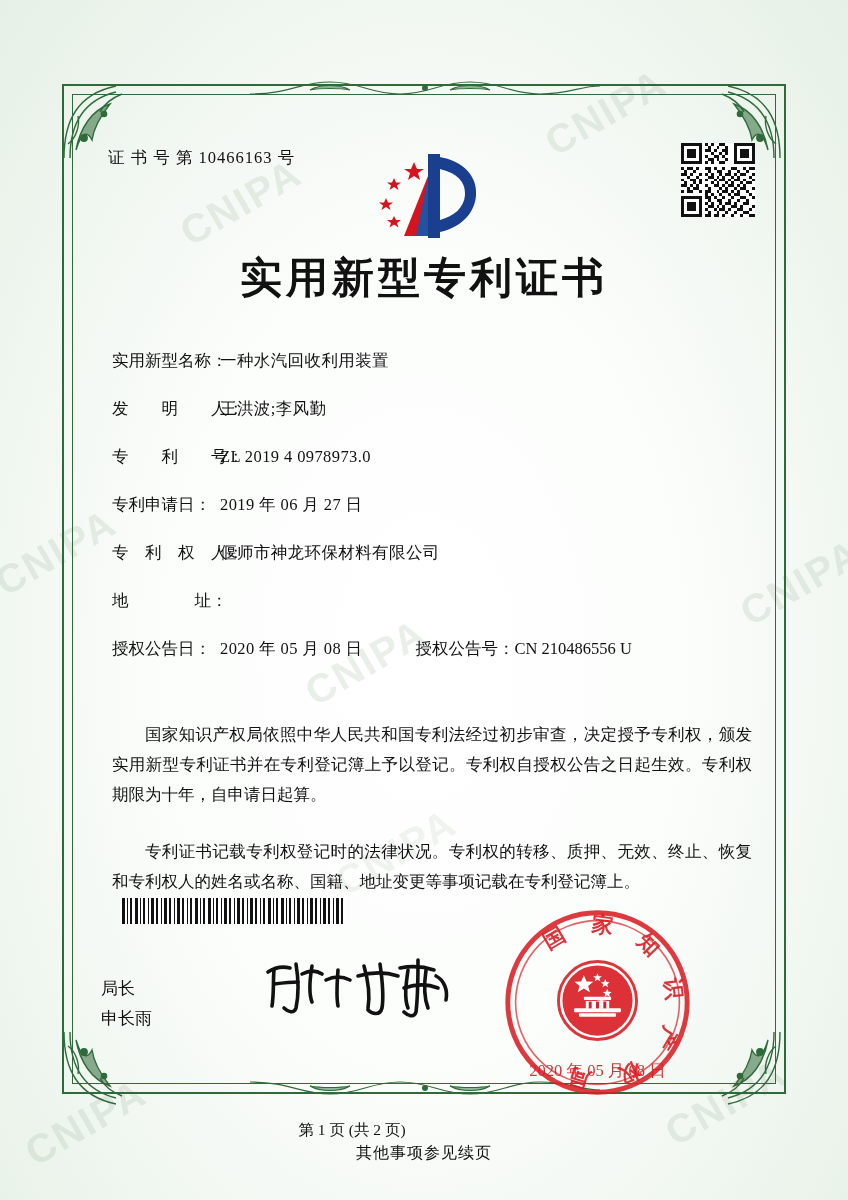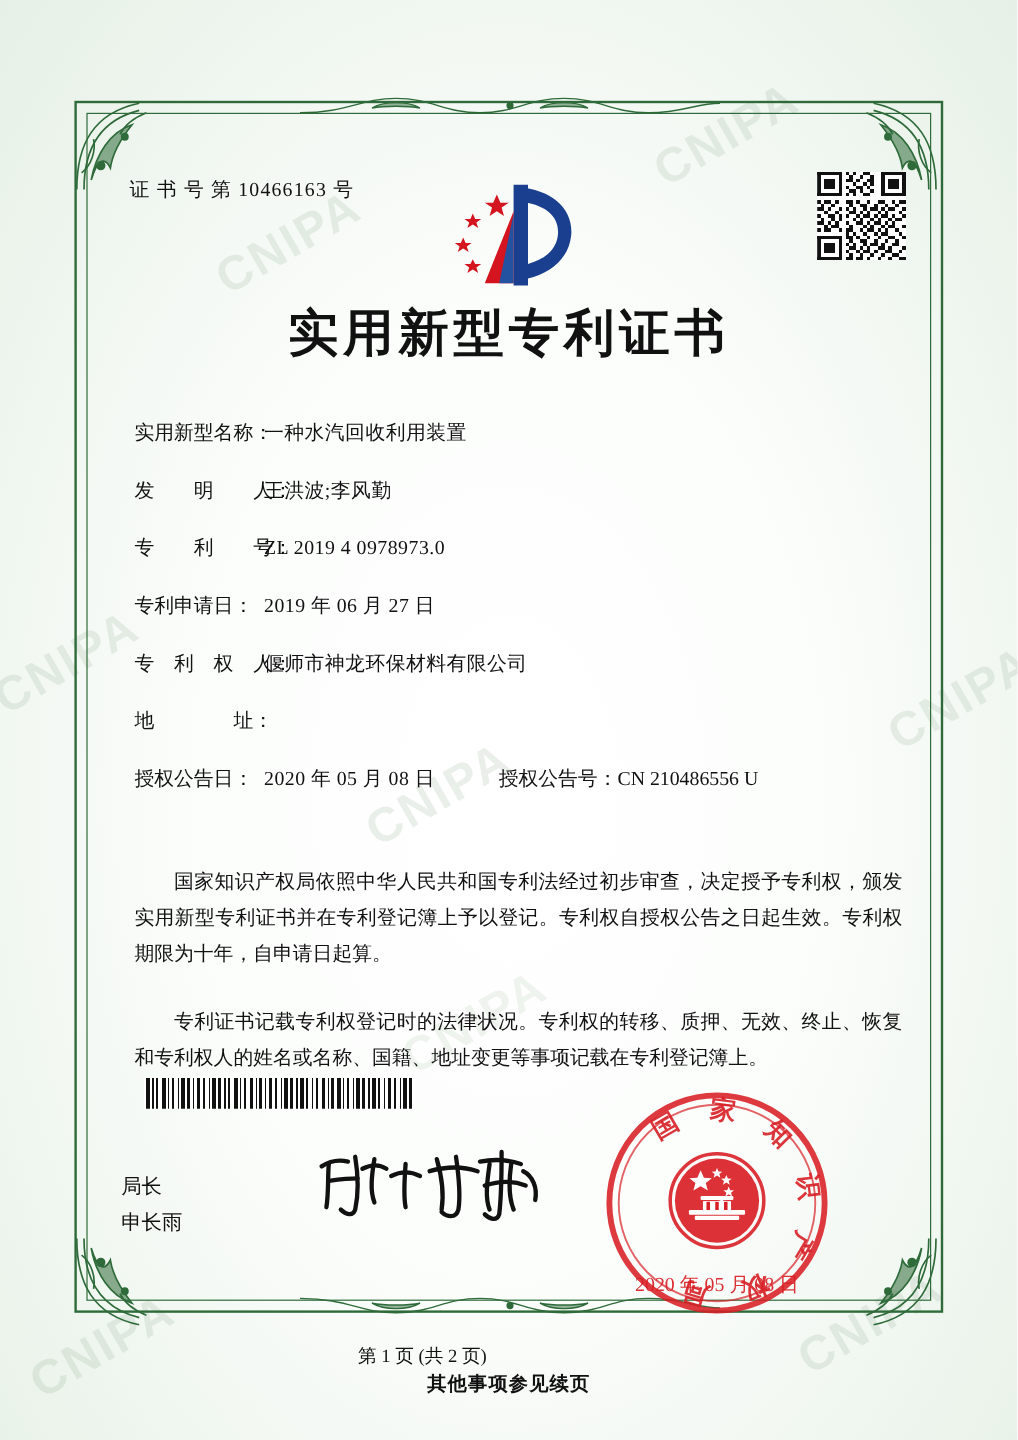--- a/index.html
+++ b/index.html
@@ -122,21 +122,21 @@
     position:absolute;left:500px;top:905px;width:195px;height:195px;
   }
 
   
   .page-no{
     position:absolute;left:0;top:1098px;width:704px;text-align:center;
     font-size:15.5px;color:#111;margin-top:22px;
   }
   .footer-note{
     position:absolute;left:0;top:1143px;width:848px;text-align:center;
-    font-size:16px;color:#111;letter-spacing:1px;font-weight:bold;
+    font-size:16px;color:#111;letter-spacing:1px;
   }
 </style>
 </head>
 <body>
 
 <div class="page">
 
   <div class="wm wm1">CNIPA</div>
   <div class="wm wm2">CNIPA</div>
   <div class="wm wm3">CNIPA</div>

